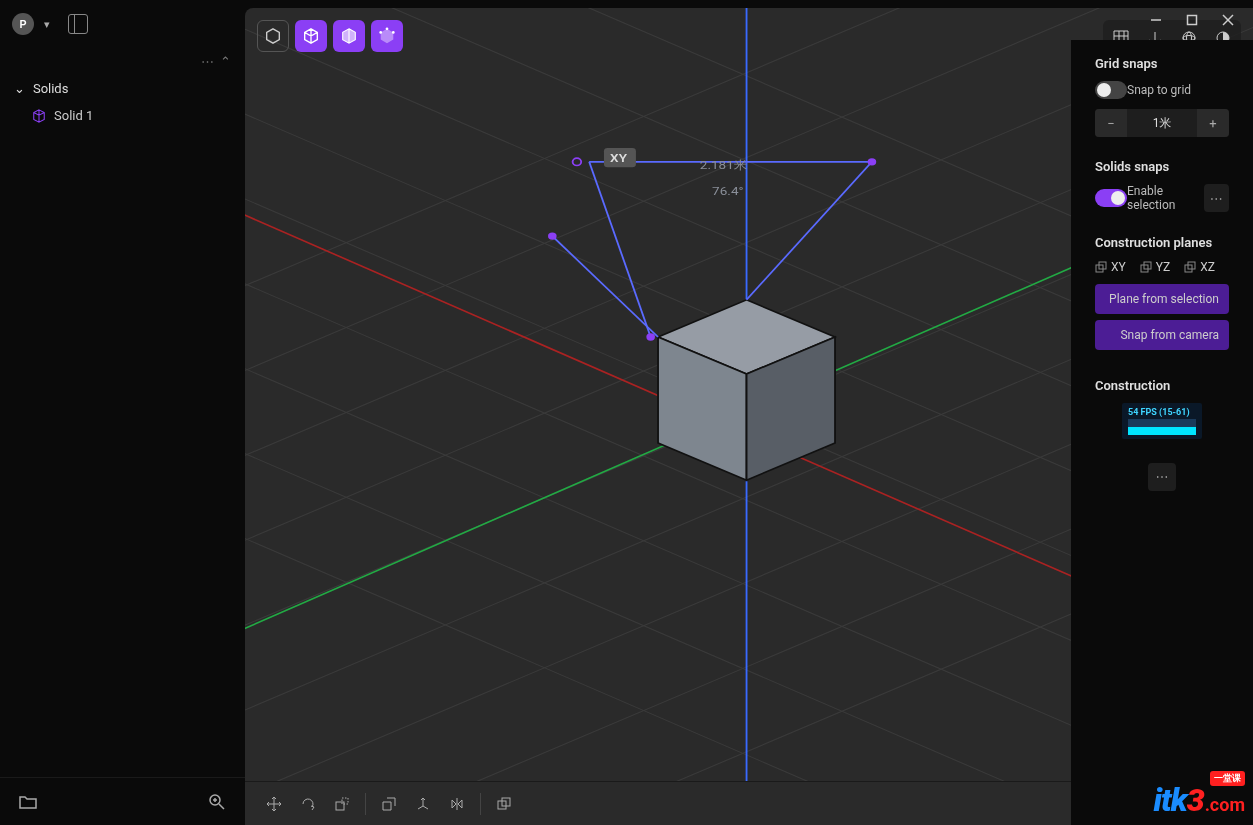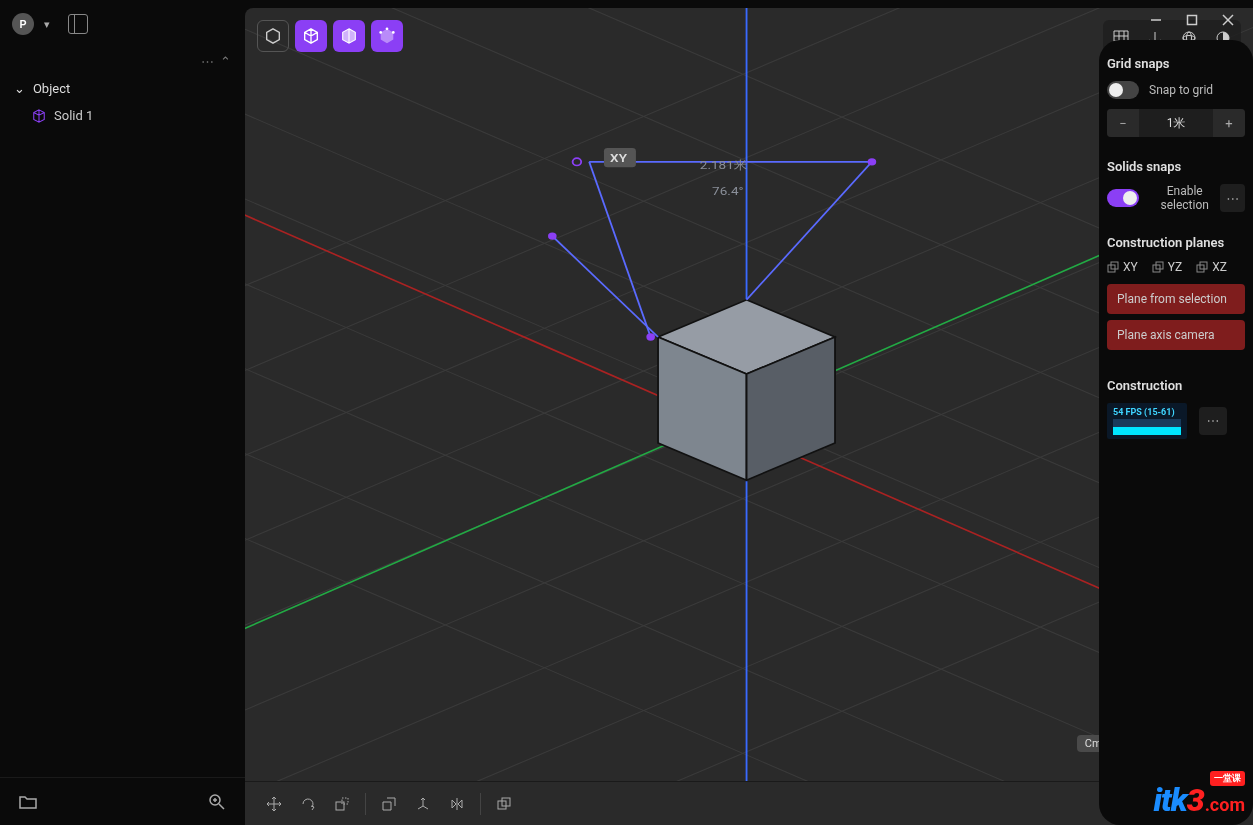--- a/index.html
+++ b/index.html
@@ -43,39 +43,39 @@
 .hints { position:absolute; bottom:50px; right:14px; display:flex; flex-direction:column; gap:6px; align-items:flex-end; z-index:40; font-size:12px; color:#aaa;}
 .hint-row { display:flex; gap:8px; align-items:center; }
 .key { background:#4a4a4a; color:#ddd; border-radius:4px; padding:2px 8px; font-size:11px; min-width:22px; text-align:center;}
 .hint-group { display:flex; gap:12px; }
 
 .bottom-bar { position:absolute; bottom:0; left:0; right:0; height:44px; background:#2a2a2a; border-top:1px solid #1a1a1a; display:flex; align-items:center; padding:0 14px; gap:4px; z-index:45;}
 .bb-btn { width:30px; height:30px; display:flex; align-items:center; justify-content:center; color:#aaa; cursor:pointer; border-radius:4px;}
 .bb-sep { width:1px; height:22px; background:#444; margin:0 4px;}
 .bb-right { margin-left:auto; display:flex; align-items:center; gap:10px; color:#888; font-size:11px;}
 
-.right-panel { position:absolute; right:0; top:40px; width:154px; bottom:0; background:#0a0a0a; padding:16px 8px; display:flex; flex-direction:column; gap:22px; overflow:auto; z-index:60;border-radius:21px;}
+.right-panel { position:absolute; right:0; top:40px; width:182px; bottom:0; background:#0a0a0a; padding:16px 24px; display:flex; flex-direction:column; gap:22px; overflow:auto; z-index:60;}
 .section-title { font-size:13px; font-weight:600; color:#e0e0e0; margin-bottom:10px; }
-.toggle-row { display:flex; align-items:center; gap:10px; font-size:12px; color:#bbb;text-align:center; }
+.toggle-row { display:flex; align-items:center; font-size:12px; color:#bbb; }
 .toggle { width:32px; height:18px; border-radius:10px; background:#444; position:relative; cursor:pointer; flex-shrink:0;}
 .toggle.on { background:#8b3ff5; }
 .toggle-knob { width:14px; height:14px; border-radius:50%; background:#eee; position:absolute; top:2px; left:2px; transition:left .15s;}
 .toggle.on .toggle-knob { left:16px; }
 .stepper { display:flex; margin-top:10px; height:28px; border-radius:4px; overflow:hidden; background:#1e1e1e;}
 .step-btn { width:32px; display:flex; align-items:center; justify-content:center; background:#2a2a2a; color:#aaa; cursor:pointer;}
 .step-val { flex:1; display:flex; align-items:center; justify-content:center; font-size:12px; color:#ddd;}
 .snap-opts { display:flex; align-items:center; justify-content:space-between; }
 .more-btn { width:28px; height:28px; background:#1e1e1e; border-radius:4px; display:flex; align-items:center; justify-content:center; color:#aaa; cursor:pointer;}
 .plane-row { display:flex; gap:14px; margin-bottom:10px; font-size:12px; color:#ccc;}
 .plane-opt { display:flex; align-items:center; gap:4px; cursor:pointer;}
-.plane-btn { background:#7f1d1d; color:#ccc; font-size:12px; padding:8px 10px; border-radius:4px; border:none; cursor:pointer; margin-bottom:6px; text-align:left;}
+.plane-btn { background:#4c1d95; color:#ccc; font-size:12px; padding:8px 10px; border-radius:4px; border:none; cursor:pointer; margin-bottom:6px; text-align:right;}
 .perf-box { background:#0a1828; border-radius:2px; padding:4px 6px; width:80px;}
 .perf-fps { color:#3fd5ff; font-size:9px; font-weight:700; }
 .perf-bar { height:16px; background:linear-gradient(#1a3a5a 50%,#00e5ff 50%); margin-top:2px;}
-.perf-row { display:flex; align-items:center; gap:12px;}
+.perf-row { display:flex; align-items:center; gap:24px;flex-direction:column;}
 
 .watermark { position:absolute; bottom:6px; right:8px; z-index:70; pointer-events:none; display:flex; align-items:baseline;}
 .wm-itk { font-size:32px; font-weight:900; font-style:italic; color:#1a8cff; letter-spacing:-1px;}
 .wm-3 { font-size:32px; font-weight:900; font-style:italic; color:#ff2020; }
 .wm-com { font-size:18px; font-weight:700; color:#ff2020; }
 .wm-tag { position:absolute; top:-10px; right:0; background:#ff2020; color:#fff; font-size:9px; padding:1px 4px; border-radius:3px; font-weight:600;}
 
 
 .grid-lines line { stroke:#3a3a3a; stroke-width:1; }
 .axis-x line { stroke:#aa2222; stroke-width:1.5;}
@@ -118,21 +118,21 @@
     <div class="avatar">P</div>
     <span class="chev">▾</span>
     <div class="panel-icon"></div>
   </div>
   <div class="tree-dots">
     <span>⋯</span>
     <span>⌃</span>
   </div>
   <div class="tree-group">
     <span>⌄</span>
-    <span>Object</span>
+    <span>Solids</span>
   </div>
   <div class="tree-item">
     <svg class="solid-icon" viewBox="0 0 16 16">
         <path d="M8 1l6 3v8l-6 3-6-3V4z M8 1v14 M2 4l6 3 6-3" fill="none" stroke="#8b3ff5" stroke-width="1.2"></path>
       </svg>
     <span>Solid 1</span>
   </div>
   <div class="left-bottom">
     <svg class="lb-icon" viewBox="0 0 20 20">
         <path d="M2 5h5l2 2h9v9H2z" fill="none" stroke="currentColor" stroke-width="1.5"></path>
@@ -462,21 +462,21 @@
         </div>
       <div class="plane-opt">
           <svg width="12" height="12" viewBox="0 0 12 12">
             <rect x="1" y="4" width="7" height="7" fill="none" stroke="#888"></rect>
             <rect x="4" y="1" width="7" height="7" fill="none" stroke="#888"></rect>
           </svg>
           <span>XZ</span>
         </div>
     </div>
     <button class="plane-btn" style="width:100%">Plane from selection</button>
-    <button class="plane-btn" style="width:100%">Plane axis camera</button>
+    <button class="plane-btn" style="width:100%">Snap from camera</button>
   </div>
 
   <div>
     <div class="section-title">Construction</div>
     <div class="perf-row">
       <div class="perf-box">
         <div class="perf-fps">54 FPS (15-61)</div>
         <div class="perf-bar"></div>
       </div>
       <div class="more-btn">⋯</div>

